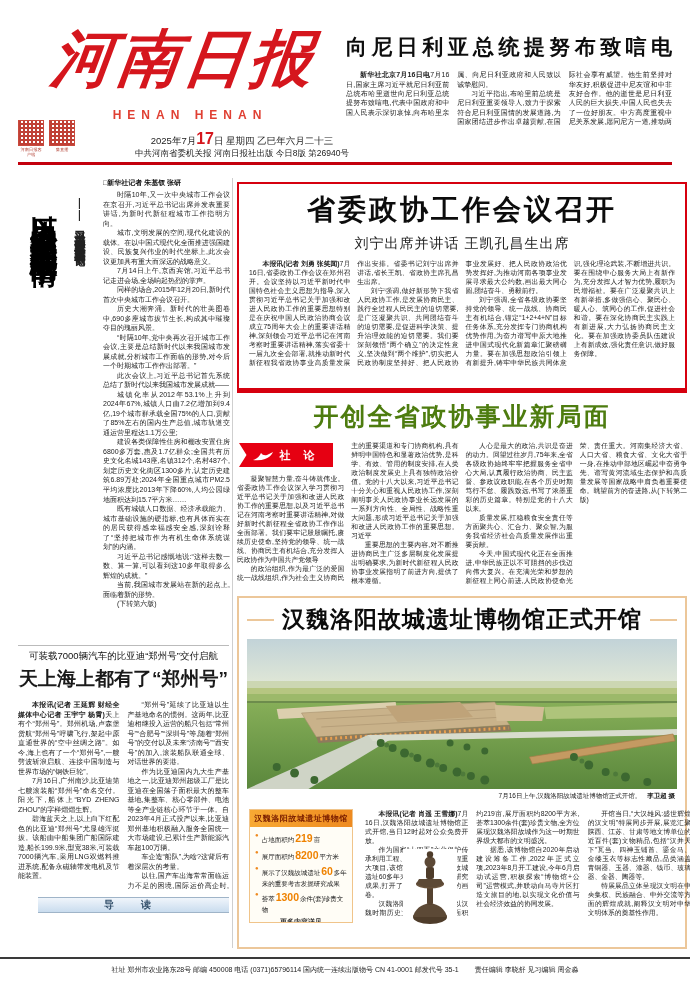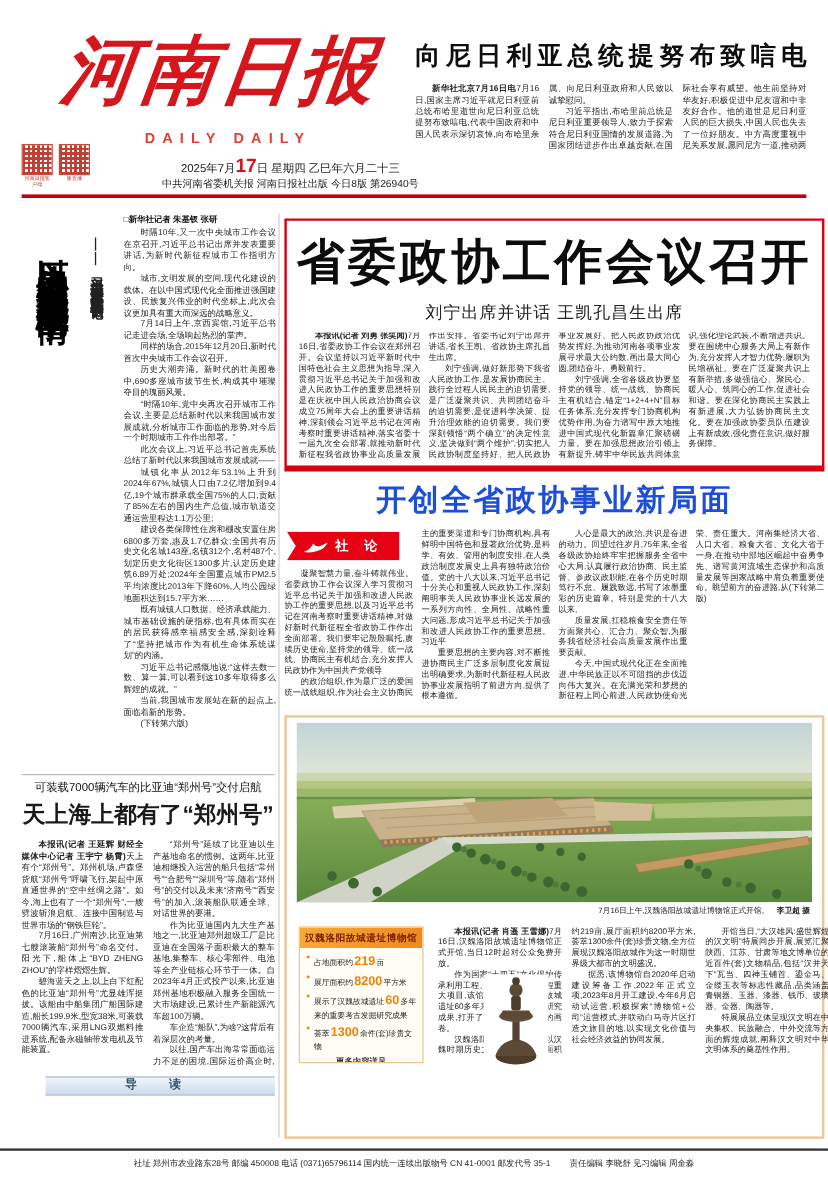--- a/index.html
+++ b/index.html
@@ -53,27 +53,27 @@
       border-top:1px solid #9fb4c8;border-bottom:1px solid #9fb4c8;text-align:center;
       font-size:10px;font-weight:bold;letter-spacing:12px;color:#33506b;margin-left:20px;}
   .daodu-row{display:flex;margin-top:6px;gap:6px;}
   .daodu-left{width:92px;text-align:center;}
   .daodu-title{font-size:14px;font-weight:900;color:#000;white-space:nowrap;}
   .daodu-ref{font-size:8px;margin-top:5px;color:#333;}
   .daodu-blurb{flex:1;font-size:7px;font-style:italic;line-height:1.55;text-align:justify;color:#333;}
   
   .lead-box{position:absolute;left:237px;top:182px;width:450px;height:211px;box-sizing:border-box;
       border:2px solid #d6000f;border-bottom-width:5px;background:#fff;}
-  .lead-title{margin-top:7px;text-align:center;font-size:40px;font-weight:900;letter-spacing:3px;color:#0c0c0c;white-space:nowrap;}
+  .lead-title{margin-top:7px;text-align:center;font-size:28px;font-weight:900;letter-spacing:3px;color:#0c0c0c;white-space:nowrap;}
   .lead-sub{text-align:center;font-size:14px;margin-top:6px;color:#222;letter-spacing:1px;}
   .lead-body{margin:7px 10px 0;height:116px;column-count:4;column-gap:7px;column-fill:auto;
       font-size:6.8px;line-height:1.32;text-align:justify;overflow:hidden;color:#222;}
   
   .editorial{position:absolute;left:237px;top:400px;width:450px;}
-  .ed-title{text-align:center;font-size:25px;font-weight:900;letter-spacing:2px;color:#1d4ed8;white-space:nowrap;}
+  .ed-title{text-align:center;font-size:25px;font-weight:900;letter-spacing:2px;color:#4d7c0f;white-space:nowrap;}
   .ed-cols{margin-top:8px;height:150px;column-count:4;column-gap:7px;column-fill:auto;
       font-size:6.8px;line-height:1.33;text-align:justify;overflow:hidden;color:#222;}
   .shelun-badge{width:94px;height:24px;background:#e60012;color:#fff;display:flex;align-items:center;
       justify-content:center;gap:5px;font-size:11px;font-weight:bold;letter-spacing:5px;
       margin:2px 0 7px 2px;clip-path:polygon(0 0,100% 0,100% 100%,0 100%,8% 50%);}
   .shelun-badge svg{flex:0 0 auto;}
   
   .museum{position:absolute;left:237px;top:596px;width:450px;height:353px;box-sizing:border-box;
       border:2px solid #ecc79a;background:#fff;}
   .mu-head{display:flex;align-items:center;gap:8px;margin:6px 8px 2px;}
@@ -113,21 +113,21 @@
     </div>
     <div class="qr-unit">
       <div class="qr"></div>
       <div class="qr-label">豫直播</div>
     </div>
   </div>
 
   <div class="masthead">
     <div class="masthead-title">河南日报</div>
   </div>
-  <div class="masthead-en">DAILY DAILY</div>
+  <div class="masthead-en">HENAN HENAN</div>
   <div class="date-block">
     <span>2025年7月</span><span class="date-day">17</span><span>日  星期四  乙巳年六月二十三</span>
   </div>
   <div class="info-line">中共河南省委机关报  河南日报社出版  今日8版  第26940号</div>
   <div class="header-rule"></div>
 
   <div class="top-story">
     <div class="ts-h2">向尼日利亚总统提努布致唁电</div>
     <div class="ts-body">
       <p class="para"><b class="lead-b">新华社北京7月16日电</b><span>7月16日,国家主席习近平就尼日利亚前总统布哈里逝世向尼日利亚总统提努布致唁电,代表中国政府和中国人民表示深切哀悼,向布哈里亲属、向尼日利亚政府和人民致以诚挚慰问。</span></p>
@@ -203,20 +203,25 @@
     <p class="para">凝聚智慧力量,奋斗铸就伟业。省委政协工作会议深入学习贯彻习近平总书记关于加强和改进人民政协工作的重要思想,以及习近平总书记在河南考察时重要讲话精神,对做好新时代新征程全省政协工作作出全面部署。我们要牢记殷殷嘱托,赓续历史使命,坚持党的领导、统一战线、协商民主有机结合,充分发挥人民政协作为中国共产党领导</p>
         <p class="para">的政治组织,作为最广泛的爱国统一战线组织,作为社会主义协商民主的重要渠道和专门协商机构,具有鲜明中国特色和显著政治优势,是科学、有效、管用的制度安排,在人类政治制度发展史上具有独特政治价值。党的十八大以来,习近平总书记十分关心和重视人民政协工作,深刻阐明事关人民政协事业长远发展的一系列方向性、全局性、战略性重大问题,形成习近平总书记关于加强和改进人民政协工作的重要思想。习近平</p>
         <p class="para">重要思想的主要内容,对不断推进协商民主广泛多层制度化发展提出明确要求,为新时代新征程人民政协事业发展指明了前进方向,提供了根本遵循。</p>
         <p class="para">人心是最大的政治,共识是奋进的动力。回望过往岁月,75年来,全省各级政协始终牢牢把握服务全省中心大局,认真履行政治协商、民主监督、参政议政职能,在各个历史时期笃行不怠、履践致远,书写了浓墨重彩的历史篇章。特别是党的十八大以来,</p>
         <p class="para">质量发展,扛稳粮食安全责任等方面聚共心、汇合力、聚众智,为服务我省经济社会高质量发展作出重要贡献。</p>
         <p class="para">今天,中国式现代化正在全面推进,中华民族正以不可阻挡的步伐迈向伟大复兴。在充满光荣和梦想的新征程上同心前进,人民政协使命光荣、责任重大。河南集经济大省、人口大省、粮食大省、文化大省于一身,在推动中部地区崛起中奋勇争先、谱写黄河流域生态保护和高质量发展等国家战略中肩负着重要使命。眺望前方的奋进路,从(下转第二版)</p>
       </div>
   </div>
 
   <div class="museum">
+    <div class="mu-head">
+      <div class="mu-line"></div>
+      <div class="mu-title">汉魏洛阳故城遗址博物馆正式开馆</div>
+      <div class="mu-line"></div>
+    </div>
     <div class="mu-photo">
       <svg viewBox="0 0 434 150" preserveAspectRatio="none">
         <defs>
           <linearGradient id="sky" x1="0" y1="0" x2="0" y2="1">
             <stop offset="0" stop-color="#c2d3d8"></stop>
               <stop offset="1" stop-color="#e7ecd6"></stop>
           </linearGradient>
           <linearGradient id="lawn" x1="0" y1="0" x2="0" y2="1">
             <stop offset="0" stop-color="#86ae58"></stop>
               <stop offset="1" stop-color="#5a873c"></stop>

